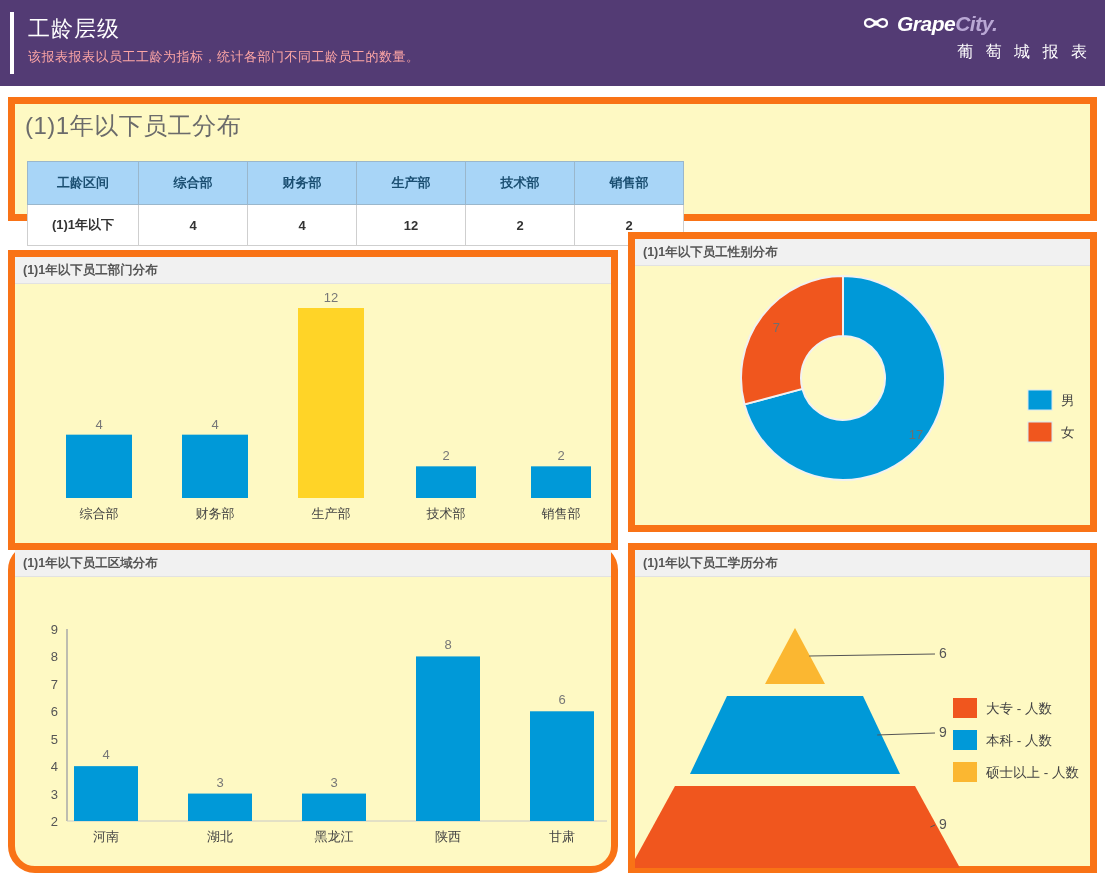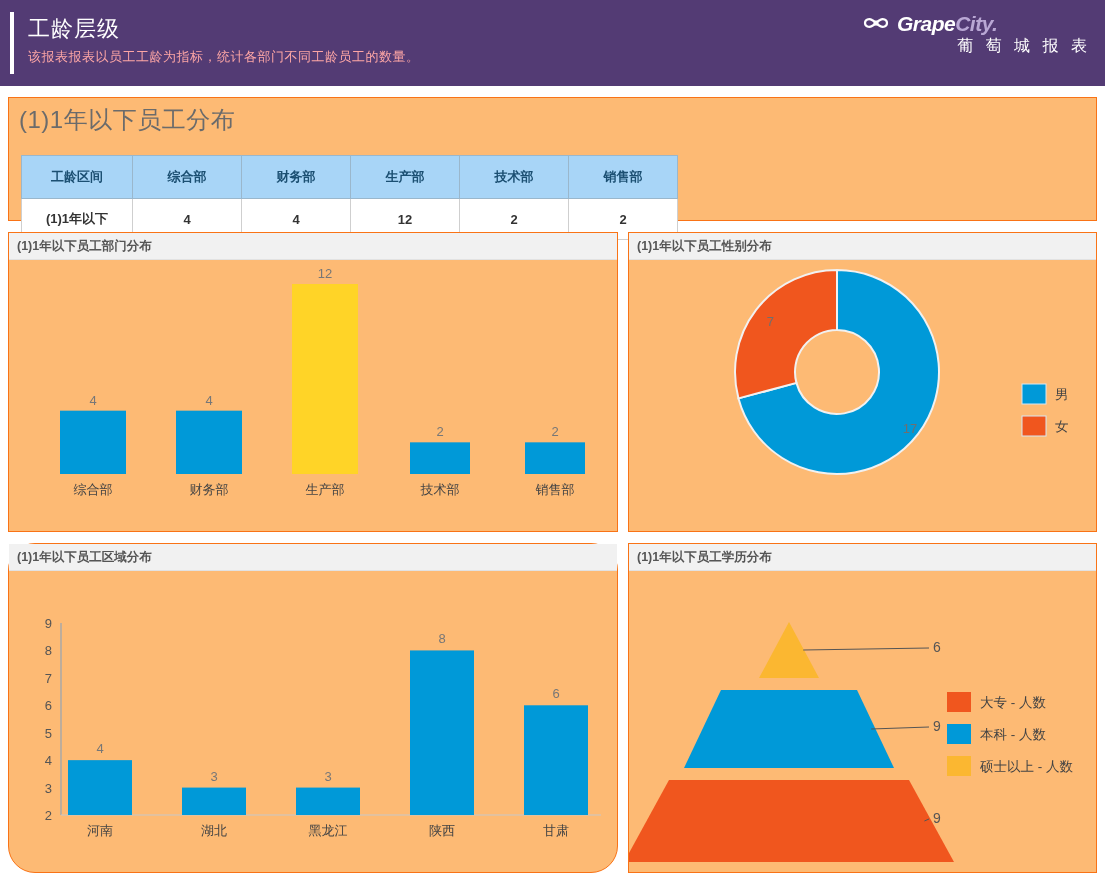--- a/index.html
+++ b/index.html
@@ -31,28 +31,28 @@
   .brand{
     position:absolute;right:12px;top:10px;text-align:right;width:230px;
   }
   .brand-row1{display:flex;align-items:center;justify-content:flex-start;height:26px;}
   .brand-mark{width:26px;height:14px;margin-right:8px;position:relative;}
   .brand-name{font-size:21px;font-weight:bold;font-style:italic;letter-spacing:-0.5px;line-height:1;}
   .brand-grape{color:#ffffff;}
   .brand-city{color:#b9a7d4;}
   .brand-dot{color:#b9a7d4;font-size:21px;}
   .brand-row2{
-    font-size:16px;color:#ffffff;letter-spacing:4px;padding-right:2px;
+    font-size:16px;color:#ffffff;letter-spacing:4px;margin-top:6px;padding-right:2px;
   }
   
   .page{
     position:absolute;left:0;top:86px;width:1105px;height:801px;background:#ffffff;
   }
   .panel{
-    position:absolute;background:#fdba74;border:1px solid #f97316;box-sizing:border-box;
+    position:absolute;background:#fef9c3;border:7px solid #f97316;box-sizing:border-box;
   }
   
   #summary-panel{left:8px;top:11px;width:1089px;height:124px;}
   .section-title{
     position:absolute;left:10px;top:6px;font-size:24px;color:#6b6b6b;font-weight:normal;
     letter-spacing:.5px;
   }
   
   .sum-table{
     position:absolute;left:12px;top:57px;border-collapse:collapse;
@@ -64,21 +64,21 @@
     height:24px;text-align:center;padding:9px 6px;
   }
   .sum-table td{
     background:#ffffff;color:#333;font-weight:bold;
     border:1px solid #cfcfcf;
     height:24px;text-align:center;padding:8px 6px;
   }
   .sum-table th.col-range, .sum-table td.col-range{width:98px;}
   .sum-table th.col-dept, .sum-table td.col-dept{width:96px;}
   
-  #dept-panel{left:8px;top:146px;width:610px;height:300px;}
+  #dept-panel{left:8px;top:164px;width:610px;height:300px;}
   #gender-panel{left:628px;top:146px;width:469px;height:300px;}
   #region-panel{left:8px;top:457px;width:610px;height:330px;border-radius:27px;}
   #edu-panel{left:628px;top:457px;width:469px;height:330px;text-align:center;}
   .panel-head{
     position:absolute;left:0;top:0;right:0;height:26px;
     border-bottom:1px solid #e2e2e2;background:#f1f1f1;
   }
   .panel-head-label{
     position:absolute;left:8px;top:5px;font-size:12.5px;color:#555;font-weight:bold;
   }

